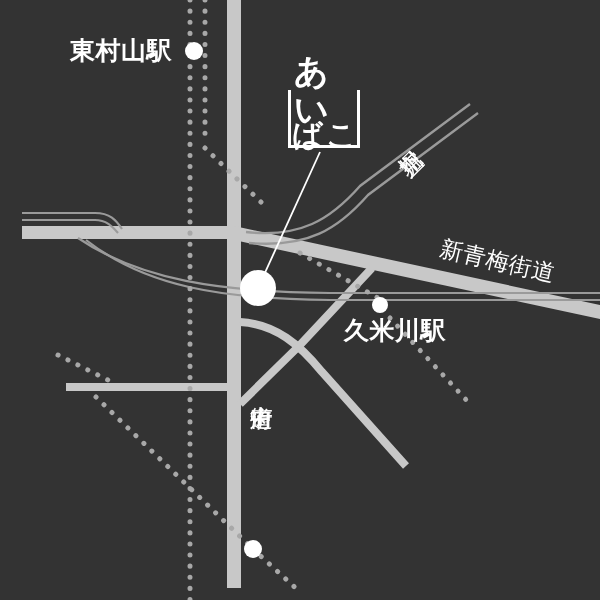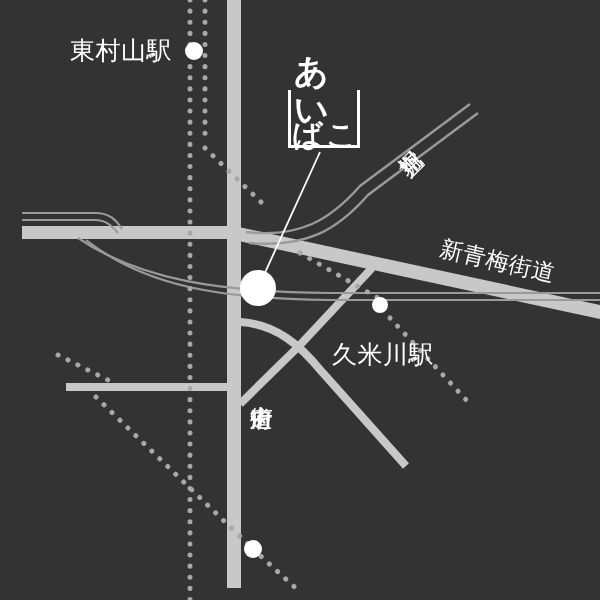--- a/index.html
+++ b/index.html
@@ -27,21 +27,21 @@
     position: absolute;
     color: #ffffff;
     font-family: "DejaVu Sans", "Liberation Sans", sans-serif;
     white-space: nowrap;
     line-height: 1.0;
     letter-spacing: 0.02em;
     user-select: none;
   }
   .label-station {
     font-size: 25px;
-    font-weight: 400;
+    font-weight: 700;
   }
   .label-road {
     font-size: 23px;
     font-weight: 400;
   }
   .label-vertical {
     writing-mode: vertical-rl;
     text-orientation: upright;
     line-height: 1.12;
     font-size: 23px;
@@ -142,21 +142,21 @@
   <div id="logo-mark">
     <div id="logo-frame"></div>
     <span class="logo-char" id="logo-char-a">あ</span>
     <span class="logo-char" id="logo-char-i">い</span>
     <span class="logo-char" id="logo-char-ba">ば</span>
     <span class="logo-char" id="logo-char-ko">こ</span>
   </div>
 
   <div class="map-label label-station" style="left:70px; top:38px;">東村山駅</div>
 
-  <div class="map-label label-station" style="left:332px; top:318px;margin-top:24px;">久米川駅</div>
+  <div class="map-label label-station" style="left:344px; top:318px;">久米川駅</div>
 
 
   <div class="map-label label-road" style="left:443px; top:237px; transform:rotate(13deg); transform-origin:0 0;">新青梅街道</div>
 
   <div class="map-label label-road label-vertical" style="left:248px; top:388px;">府中街道</div>
 
   <div class="map-label label-road label-vertical" style="left:380px; top:152px; transform:rotate(-45deg); transform-origin:0 0;">空堀川</div>
 
 </div>
 

